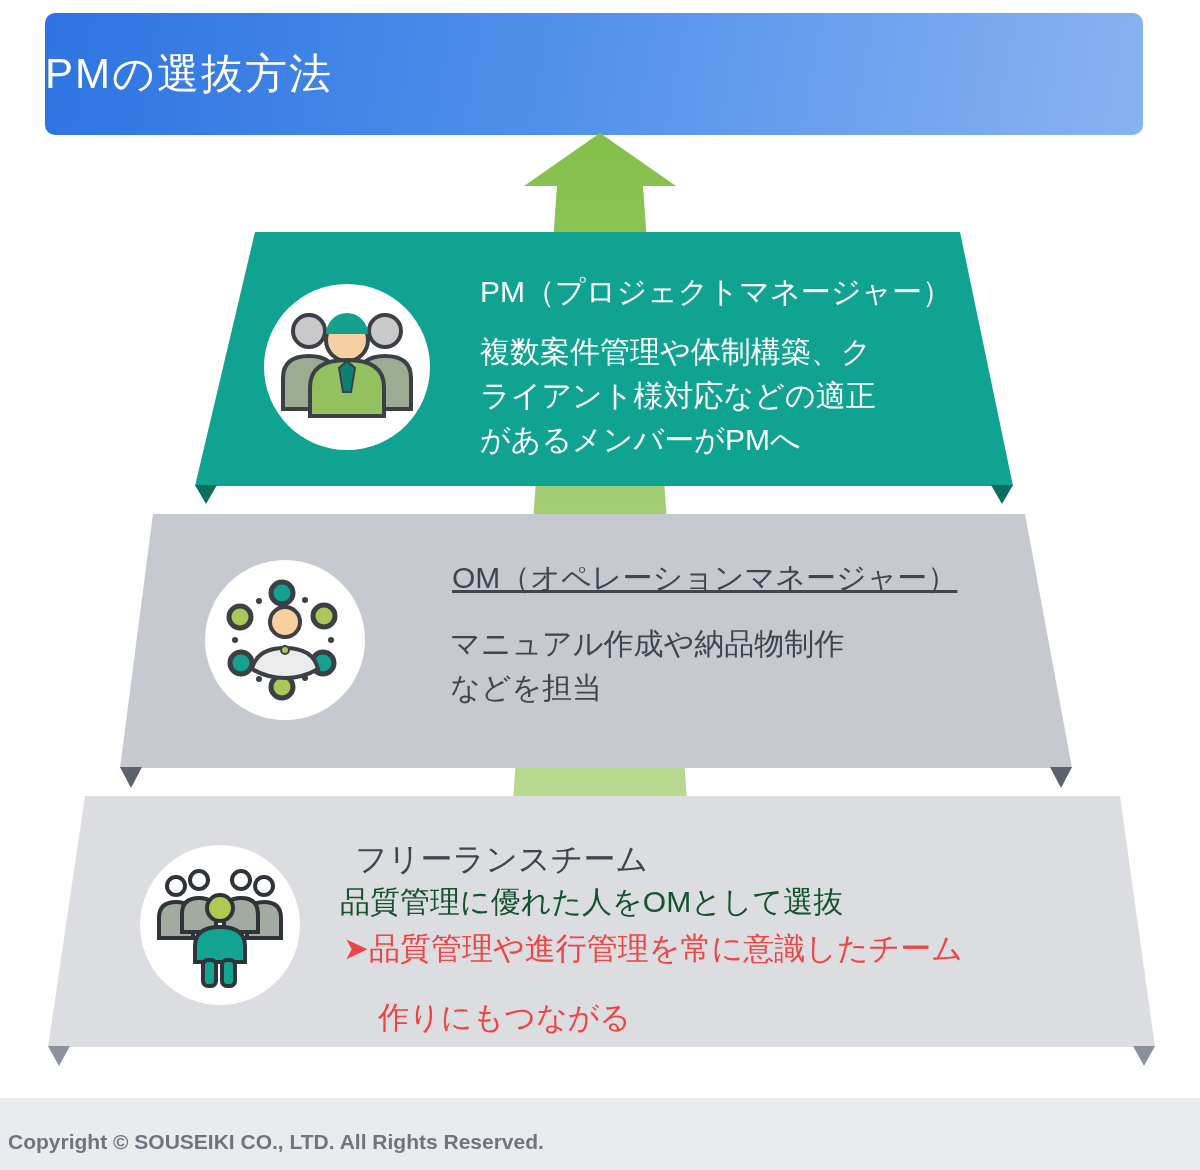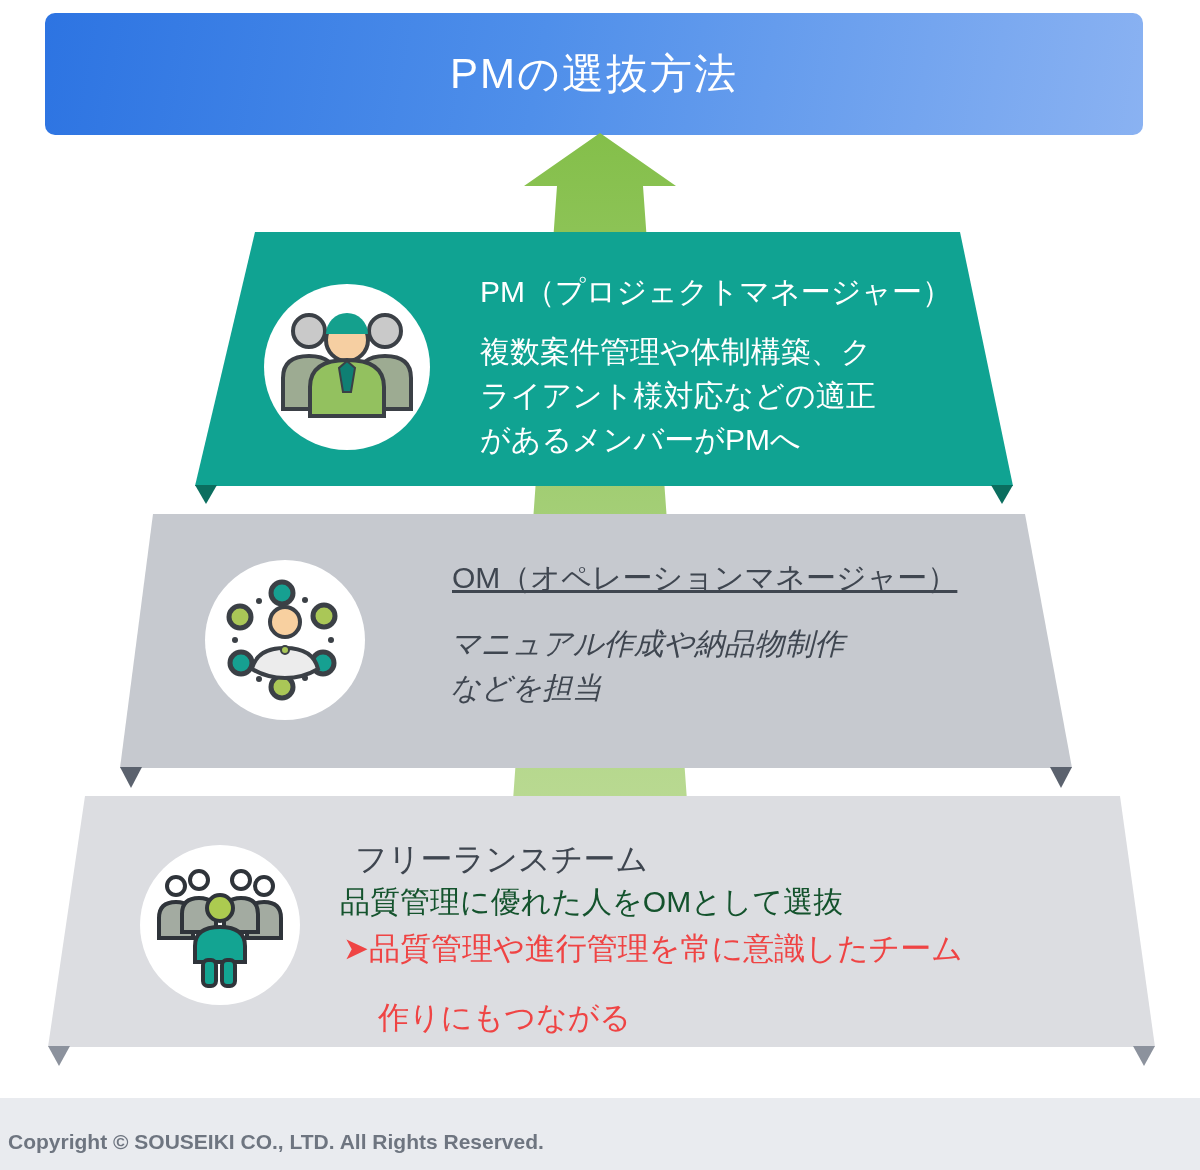--- a/index.html
+++ b/index.html
@@ -4,31 +4,31 @@
 <style>
   html,body{margin:0;padding:0;background:#ffffff;}
   .stage{
     position:relative;width:1200px;height:1170px;background:#ffffff;
     overflow:hidden;font-family:"Liberation Sans", sans-serif;
   }
   .banner{
     position:absolute;left:45px;top:13px;width:1098px;height:122px;
     border-radius:10px;
     background:linear-gradient(100deg,#2d74e2 0%,#4f8fea 45%,#8ab2f2 100%);
-    display:flex;align-items:center;justify-content:center;
+    display:flex;align-items:center;
   }
   .banner .title{
     color:#ffffff;font-size:42px;font-weight:500;letter-spacing:2px;white-space:nowrap;
   }
   svg.diagram{position:absolute;left:0;top:0;}
   .txt{position:absolute;white-space:nowrap;}
   .lvl-head-light{font-size:30px;color:#ffffff;}
   .lvl-body-light{font-size:30px;line-height:44px;color:#ffffff;}
   .lvl-head-dark{font-size:30px;color:#3f4650;}
-  .lvl-body-dark{font-size:30px;line-height:44px;color:#3f4650;font-style:italic;}
+  .lvl-body-dark{font-size:30px;line-height:44px;color:#3f4650;}
   .team-head{font-size:32px;color:#3f4650;}
   .team-line{font-size:30px;color:#14532d;}
   .team-highlight{font-size:31px;line-height:45px;color:#ef4444;font-weight:400;}
   .footer-band{
     position:absolute;left:0;top:1098px;width:1200px;height:72px;background:#e9ebef;
   }
   .footer-text{
     position:absolute;left:8px;top:1130px;font-size:21px;color:#6e7580;font-weight:bold;
   }
 </style>

